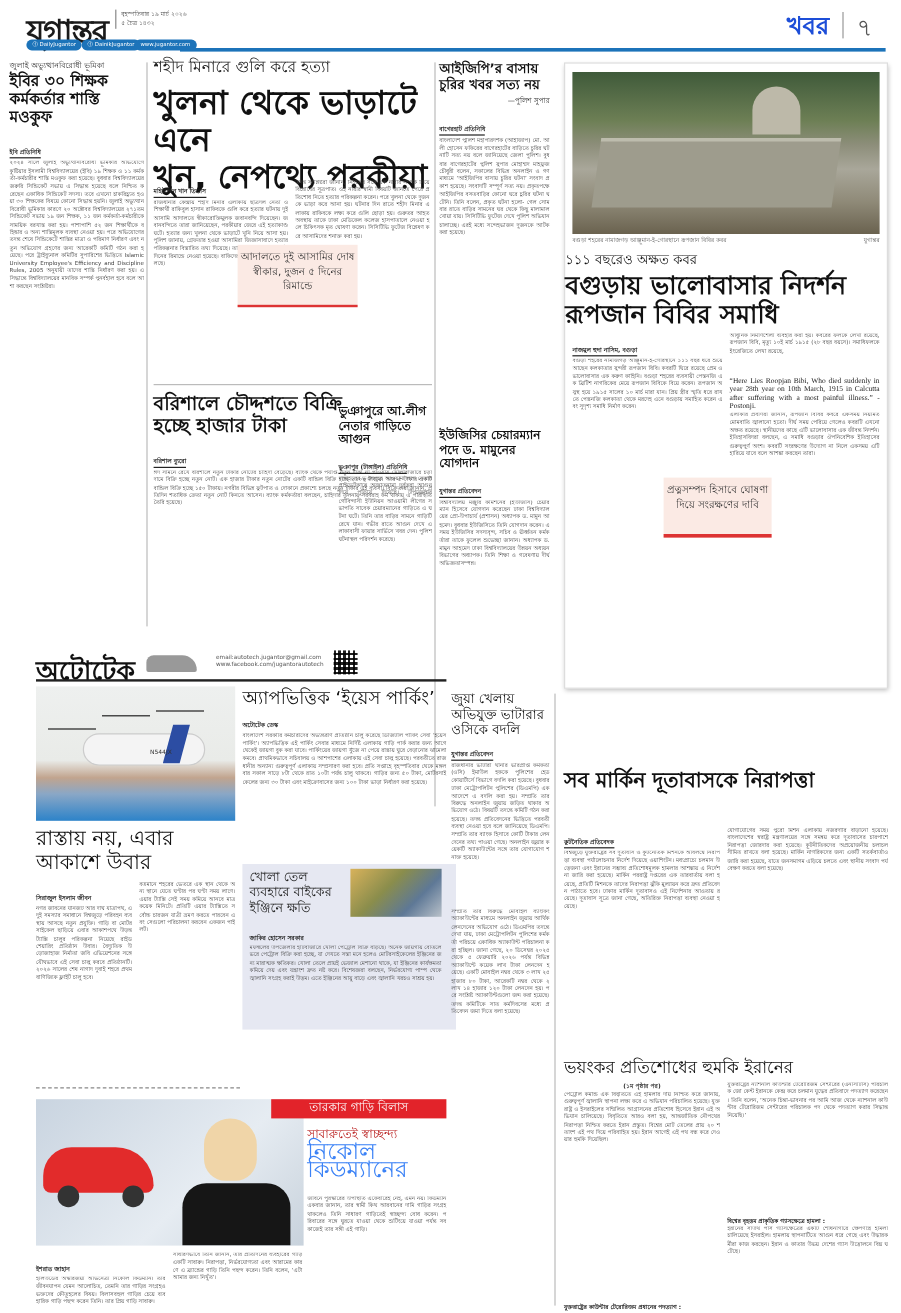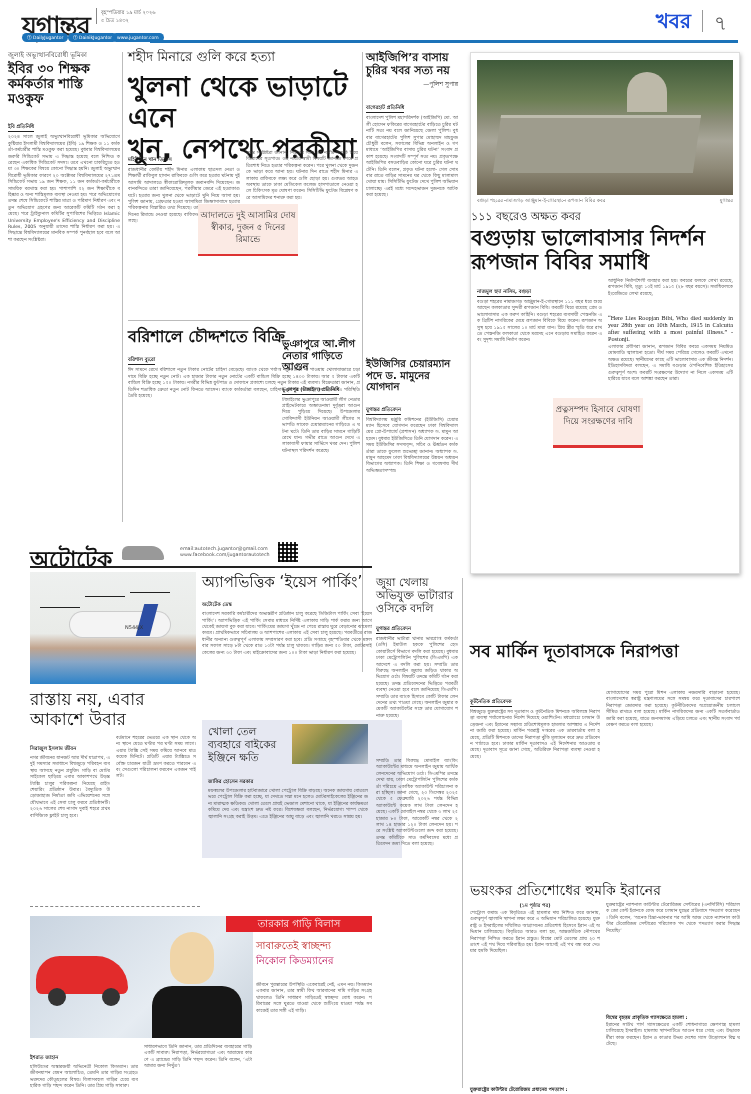--- a/index.html
+++ b/index.html
@@ -63,20 +63,21 @@
 <div class="abs" style="left:366px;top:52px;width:92px">
   <div class="hl" style="font-size:11px;font-weight:bold">আইজিপি’র বাসায় চুরির খবর সত্য নয়</div>
   <div style="font-size:6px;text-align:right;color:#333;margin:2px 0 4px">—পুলিশ সুপার</div>
   <div class="byline">বাগেরহাট প্রতিনিধি</div>
   <div class="txt" style="height:178px">বাংলাদেশ পুলিশ মহাপরিদর্শক (আইজিপি) মো. আলী হোসেন ফকিরের বাগেরহাটের বাড়িতে চুরির ঘটনাটি সত্য নয় বলে জানিয়েছে জেলা পুলিশ। বুধবার বাগেরহাটের পুলিশ সুপার মোহাম্মদ মাহফুজ চৌধুরী বলেন, সকালের বিভিন্ন অনলাইন ও গণমাধ্যমে ‘আইজিপির বাসায় চুরির ঘটনা’ সংবাদ প্রকাশ হয়েছে। সংবাদটি সম্পূর্ণ সত্য নয়। প্রকৃতপক্ষে আইজিপির বসতবাড়ির কোনো ঘরে চুরির ঘটনা ঘটেনি। তিনি বলেন, প্রকৃত ঘটনা হলো- গেল সোমবার রাতে বাড়ির সামনের ঘর থেকে কিছু মালামাল খোয়া যায়। সিসিটিভি ফুটেজ দেখে পুলিশ অভিযান চালাচ্ছে। এরই মধ্যে সন্দেহভাজন দুজনকে আটক করা হয়েছে।</div>
 </div>
 
 <div class="hrule abs" style="left:128px;top:320px;width:232px"></div>
 <div class="abs" style="left:128px;top:328px;width:232px">
   <div class="hl" style="font-size:16px;font-weight:bold">বরিশালে চৌদ্দশতে বিক্রি</div>
+  <div class="hl" style="font-size:16px;font-weight:bold;margin-bottom:6px">হচ্ছে হাজার টাকা</div>
   <div class="byline">বরিশাল ব্যুরো</div>
   <div class="txt" style="height:80px">ঈদ সামনে রেখে বরিশালে নতুন টাকার নোটের চাহিদা বেড়েছে। ব্যাংক থেকে পর্যাপ্ত নতুন টাকা না পাওয়ায় খোলাবাজারে চড়া দামে বিক্রি হচ্ছে নতুন নোট। এক হাজার টাকার নতুন নোটের একটি বান্ডিল বিক্রি হচ্ছে ১৪০০ টাকায়। আর ৫ টাকার একটি বান্ডিল বিক্রি হচ্ছে ১৫০ টাকায়। নগরীর বিভিন্ন ফুটপাত ও দোকানে প্রকাশ্যে চলছে নতুন টাকার এই ব্যবসা। বিক্রেতারা জানান, প্রতিদিন শতাধিক ক্রেতা নতুন নোট কিনতে আসেন। ব্যাংক কর্মকর্তারা বলছেন, চাহিদার তুলনায় সরবরাহ কম থাকায় এ পরিস্থিতি তৈরি হয়েছে।</div>
 </div>
 
 <div class="abs" style="left:282px;top:338px;width:78px">
   <div class="hl" style="font-size:10px;font-weight:bold;margin-bottom:3px">ভুঞাপুরে আ.লীগ নেতার গাড়িতে আগুন</div>
   <div class="byline">ভুঞাপুর (টাঙ্গাইল) প্রতিনিধি</div>
   <div class="txt" style="height:90px">টাঙ্গাইলের ভুঞাপুরে আওয়ামী লীগ নেতার প্রাইভেটকারে অজ্ঞাতনামা দুর্বৃত্তরা আগুন দিয়ে পুড়িয়ে দিয়েছে। উপজেলার গোবিন্দাসী ইউনিয়ন আওয়ামী লীগের সভাপতি সাবেক চেয়ারম্যানের গাড়িতে এ ঘটনা ঘটে। তিনি তার বাড়ির সামনে গাড়িটি রেখে যান। গভীর রাতে আগুন দেখে এলাকাবাসী ফায়ার সার্ভিসে খবর দেন। পুলিশ ঘটনাস্থল পরিদর্শন করেছে।</div>
 </div>
 
@@ -140,42 +141,42 @@
 <div class="abs" style="left:116px;top:735px;width:80px">
   <div class="txt" style="height:104px">বর্তমানে শহরের ভেতরে এক স্থান থেকে অন্য স্থানে যেতে ঘণ্টার পর ঘণ্টা সময় লাগে। এয়ার ট্যাক্সি সেই সময় কমিয়ে আনবে মাত্র কয়েক মিনিটে। প্রতিটি এয়ার ট্যাক্সিতে সর্বোচ্চ চারজন যাত্রী ভ্রমণ করতে পারবেন এবং সেগুলো পরিচালনা করবেন একজন পাইলট।</div>
 </div>
 
 <div class="abs" style="left:202px;top:574px;width:170px">
   <div class="hl" style="font-size:15px;text-align:left">অ্যাপভিত্তিক ‘ইয়েস পার্কিং’</div>
   <div class="byline" style="border:none;margin-top:3px">অটোটেক ডেস্ক</div>
   <div class="txt" style="height:118px">বাংলাদেশ সরকারি কর্মচারীদের অভ্যন্তরীণ প্রতিষ্ঠান চালু করেছে ডিজিটাল পার্কিং সেবা ‘ইয়েস পার্কিং’। অ্যাপভিত্তিক এই পার্কিং সেবার মাধ্যমে নির্দিষ্ট এলাকায় গাড়ি পার্ক করার জন্য আগে থেকেই জায়গা বুক করা যাবে। পার্কিংয়ের জায়গা খুঁজে না পেয়ে রাস্তায় ঘুরে বেড়ানোর ঝামেলা কমবে। প্রাথমিকভাবে সচিবালয় ও আশপাশের এলাকায় এই সেবা চালু হয়েছে। পরবর্তীতে রাজধানীর অন্যান্য গুরুত্বপূর্ণ এলাকায় সম্প্রসারণ করা হবে। প্রতি সপ্তাহে বৃহস্পতিবার থেকে মঙ্গলবার সকাল সাড়ে ৮টা থেকে রাত ১০টা পর্যন্ত চালু থাকবে। গাড়ির জন্য ৫০ টাকা, মোটরসাইকেলের জন্য ৩০ টাকা এবং মাইক্রোবাসের জন্য ১০০ টাকা ভাড়া নির্ধারণ করা হয়েছে।</div>
 </div>
 
-<div class="abs" style="left:202px;top:720px;width:200px;height:138px;background:#e6e8f2">
+<div class="abs" style="left:202px;top:720px;width:178px;height:138px;background:#e6e8f2">
   <div style="position:absolute;left:6px;top:5px;width:82px;font-size:10.5px;line-height:13px;color:#222">খোলা তেল ব্যবহারে বাইকের ইঞ্জিনে ক্ষতি</div>
   <div style="position:absolute;left:90px;top:4px;width:76px;height:40px;background:linear-gradient(135deg,#d8b25b,#8a8d4c 40%,#5e7896 70%,#b9c1c9)"></div>
   <div style="position:absolute;left:6px;top:48px;width:160px">
     <div class="byline" style="border:none">জাকির হোসেন সরকার</div>
     <div class="txt" style="height:78px">মফস্বলের উপজেলার হাটবাজারে খোলা পেট্রোল বিক্রি বাড়ছে। অনেক জায়গায় বোতলে ভরে পেট্রোল বিক্রি করা হচ্ছে, যা দেখতে সস্তা মনে হলেও মোটরসাইকেলের ইঞ্জিনের জন্য মারাত্মক ক্ষতিকর। খোলা তেলে প্রায়ই ভেজাল মেশানো থাকে, যা ইঞ্জিনের কার্যক্ষমতা কমিয়ে দেয় এবং যন্ত্রাংশ দ্রুত নষ্ট করে। বিশেষজ্ঞরা বলছেন, নির্ভরযোগ্য পাম্প থেকে জ্বালানি সংগ্রহ করাই উত্তম। এতে ইঞ্জিনের আয়ু বাড়ে এবং জ্বালানি খরচও সাশ্রয় হয়।</div>
   </div>
 </div>
 
 <div class="abs" style="left:30px;top:906px;width:170px;height:0;border-top:1px dashed #888"></div>
 
 <div class="abs img" style="left:30px;top:916px;width:223px;height:122px;background:linear-gradient(135deg,#c9d4e0,#e6ecf2 60%,#c8d2dc)">
   <div style="position:absolute;left:6px;top:40px;width:92px;height:38px;background:#e22b2b;border-radius:30px 40px 8px 8px"></div>
   <div style="position:absolute;left:18px;top:72px;width:18px;height:18px;background:#333;border-radius:50%"></div>
   <div style="position:absolute;left:72px;top:72px;width:18px;height:18px;background:#333;border-radius:50%"></div>
   <div style="position:absolute;left:140px;top:16px;width:44px;height:52px;background:#f0d5a8;border-radius:22px 22px 18px 18px"></div>
   <div style="position:absolute;left:122px;top:70px;width:90px;height:52px;background:#161616;border-radius:20px 20px 0 0"></div>
 </div>
 <div class="abs" style="left:226px;top:916px;width:146px;height:16px;background:#e2232a;color:#fff;font-size:10px;text-align:center;line-height:16px">তারকার গাড়ি বিলাস</div>
 <div class="abs" style="left:256px;top:938px;width:116px">
   <div style="font-size:10px;line-height:15px;color:#b91c1c">সাবারুতেই স্বাচ্ছন্দ্য</div>
-  <div style="font-size:10px;line-height:15px;color:#be185d;margin-bottom:14px">নিকোল কিডম্যানের</div>
+  <div style="font-size:19px;line-height:15px;color:#3b82f6;margin-bottom:14px">নিকোল কিডম্যানের</div>
   <div class="txt" style="height:110px">জীবনে পুরস্কারের উপস্থিতি একেবারেই নেই, এমন নয়। কিডম্যান একবার জানান, তার স্বামী কিথ আরবানের দামি গাড়ির সংগ্রহ থাকলেও তিনি সাধারণ গাড়িতেই স্বাচ্ছন্দ্য বোধ করেন। পরিবারের সঙ্গে ঘুরতে যাওয়া থেকে শুটিংয়ে যাওয়া পর্যন্ত সব কাজেই তার সঙ্গী এই গাড়ি।</div>
 </div>
 <div class="abs" style="left:30px;top:1044px;width:108px">
   <div class="byline" style="border:none">ইশরাত জাহান</div>
   <div class="txt" style="height:42px">হলিউডের অস্কারজয়ী অভিনেত্রী নিকোল কিডম্যান। তার জীবনযাপন যেমন আলোচিত, তেমনি তার গাড়ির সংগ্রহও ভক্তদের কৌতূহলের বিষয়। বিলাসবহুল গাড়ির চেয়ে ব্যবহারিক গাড়ি পছন্দ করেন তিনি। তার প্রিয় গাড়ি সাবারু।</div>
 </div>
 <div class="abs" style="left:144px;top:1044px;width:108px">
   <div class="txt" style="height:48px">সাধারণভাবে তিনি জানান, তার প্রতিদিনের ব্যবহারের গাড়ি একটি সাবারু। নিরাপত্তা, নির্ভরযোগ্যতা এবং আরামের কারণে এ ব্র্যান্ডের গাড়ি তিনি পছন্দ করেন। তিনি বলেন, ‘এটা আমার জন্য নিখুঁত’।</div>
 </div>
 

